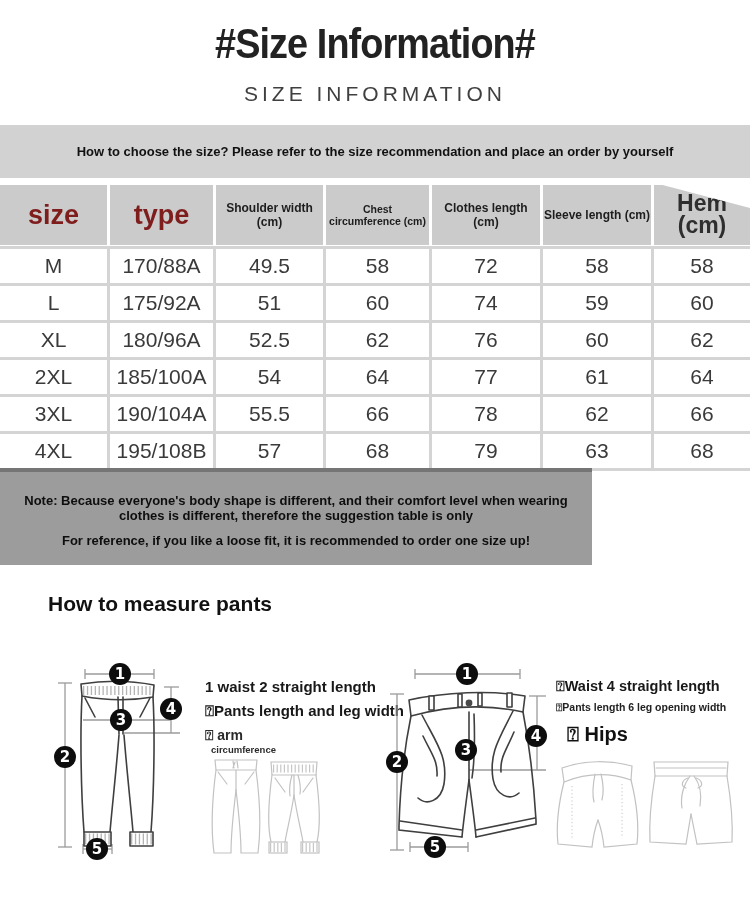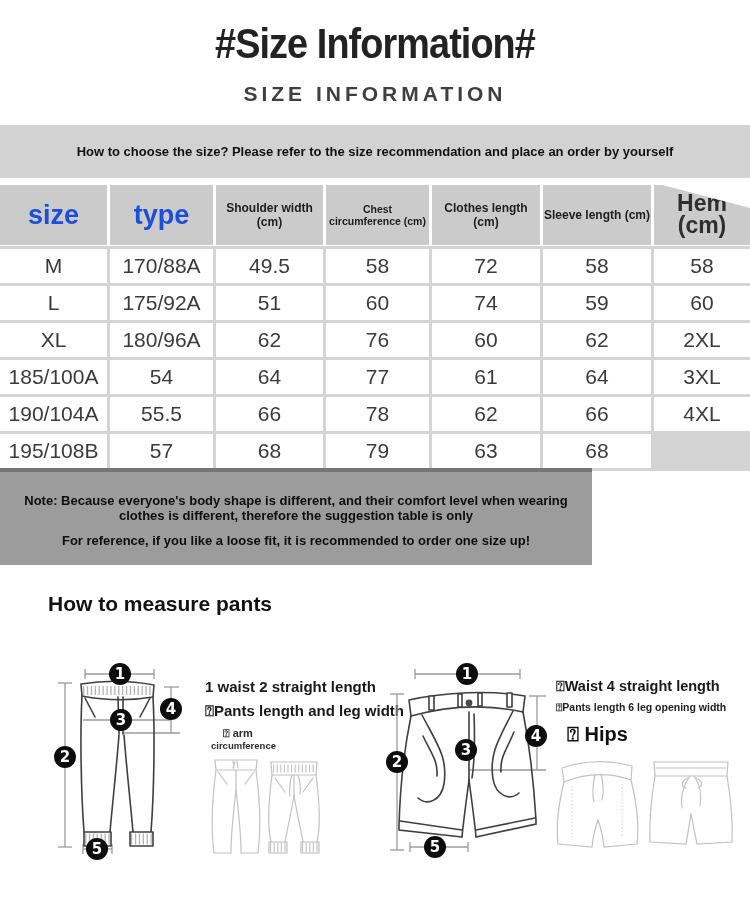--- a/index.html
+++ b/index.html
@@ -3,34 +3,34 @@
 <meta charset="utf-8">
 <style>
   html,body{margin:0;padding:0;background:#fff;}
   .page{position:relative;width:750px;height:907px;background:#fff;overflow:hidden;
         font-family:"Liberation Sans","DejaVu Sans",sans-serif;color:#1a1a1a;}
   .abs{position:absolute;}
 
   
   .title{top:20px;left:0;width:750px;text-align:center;font-size:42px;font-weight:700;
          color:#222;letter-spacing:-1px;transform:scaleX(.9);margin:0;}
-  .subtitle{top:82px;left:0;width:750px;text-align:center;font-size:21px;font-weight:700;
+  .subtitle{top:82px;left:0;width:750px;text-align:center;font-size:21px;font-weight:400;
             color:#3f3f3f;letter-spacing:4px;}
 
   
   .banner{top:125px;left:0;width:750px;height:53px;background:var(--banner-bg,#d2d2d2);
           display:flex;align-items:center;justify-content:center;}
   .banner span{font-size:13px;font-weight:700;color:#111;}
 
   
   .grid7{display:grid;grid-template-columns:107px 103px 107px 103px 108px 108px 96px;column-gap:3px;}
   .thead{top:185px;left:0;width:750px;height:60px;background:#fff;}
   .thead .th{background:var(--header-bg,#cbcbcb);display:flex;align-items:center;justify-content:center;
              text-align:center;height:60px;}
-  .th-big{font-size:27px;font-weight:600;color:#1d4ed8;}
+  .th-big{font-size:27px;font-weight:600;color:#7f1d1d;}
   .th-small{font-size:12px;font-weight:700;color:#1d1d1d;}
   .th-chest{font-size:10.5px;}
   .th-hem{font-size:23px;font-weight:700;color:#2e2e2e;line-height:.95;}
   .tbody{top:246px;left:0;width:750px;background:#d4d4d4;padding:3px 0;row-gap:3px;grid-auto-rows:34px;}
   .tbody .td{background:#fff;display:flex;align-items:center;justify-content:center;
              font-size:21px;color:#3a3a3a;}
   .corner-cut{top:183px;right:0;width:0;height:0;border-left:95px solid transparent;
               border-top:25px solid #fff;z-index:3;}
 
   
@@ -40,21 +40,21 @@
   .note-line1{margin-top:21px;}
   .note-line2{margin-top:10px;}
 
   
   .m-heading{top:592px;left:48px;font-size:21px;font-weight:700;color:#111;}
   .m-subheading{top:620px;left:52px;font-size:20px;font-weight:700;color:#8b8b8b;letter-spacing:2.5px;}
 
   .labels-left{top:678px;left:205px;width:150px;}
   .ml1,.ml2{font-size:15px;font-weight:700;color:#181818;white-space:nowrap;}
   .ml2{margin-top:7px;}
-  .ml3{margin-top:7px;margin-left:18px;font-size:11px;font-weight:700;color:#2a2a2a;}
+  .ml3{margin-top:7px;font-size:14px;font-weight:700;color:#2a2a2a;}
   .ml4{margin-left:6px;font-size:9.5px;font-weight:700;color:#2a2a2a;}
 
   .labels-right{top:678px;left:556px;width:190px;}
   .mr1{font-size:14.5px;font-weight:700;color:#181818;white-space:nowrap;}
   .mr2{margin-top:6px;font-size:10.5px;font-weight:700;color:#222;white-space:nowrap;}
   .mr3{margin-top:9px;margin-left:3px;font-size:20px;font-weight:700;color:#111;padding-left:8px;}
 
   svg text{font-family:"DejaVu Sans","Liberation Sans",sans-serif;}
   .dim{stroke:#9b9b9b;stroke-width:1.3;fill:none;}
   .cloth{stroke:#3f3f3f;stroke-width:1.6;fill:#fff;stroke-linejoin:round;}
@@ -100,20 +100,21 @@
     <div class="td">L</div>
     <div class="td">175/92A</div>
     <div class="td">51</div>
     <div class="td">60</div>
     <div class="td">74</div>
     <div class="td">59</div>
     <div class="td">60</div>
 
     <div class="td">XL</div>
     <div class="td">180/96A</div>
+    <div class="td">52.5</div>
     <div class="td">62</div>
     <div class="td">76</div>
     <div class="td">60</div>
     <div class="td">62</div>
 
     <div class="td">2XL</div>
     <div class="td">185/100A</div>
     <div class="td">54</div>
     <div class="td">64</div>
     <div class="td">77</div>

